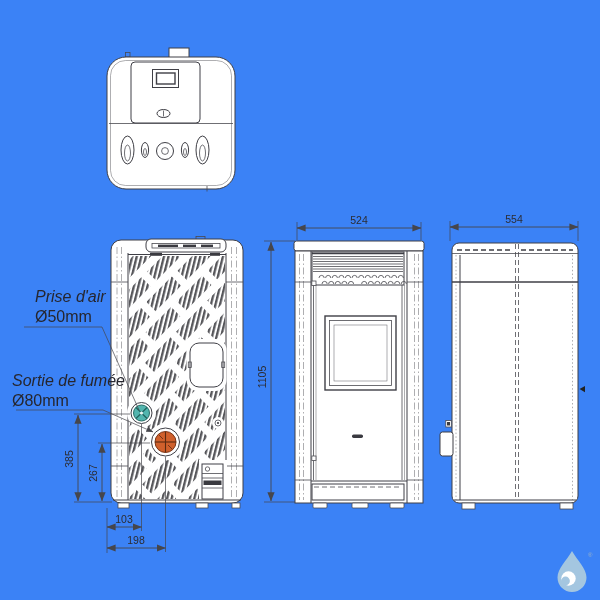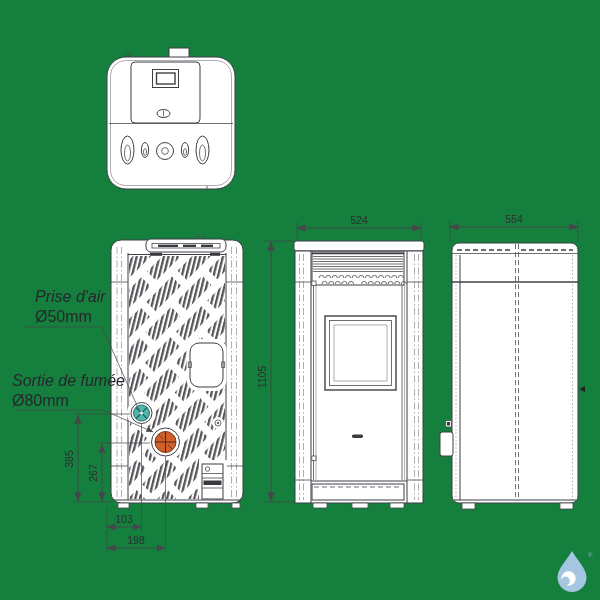--- a/index.html
+++ b/index.html
@@ -1,16 +1,16 @@
 <!DOCTYPE html>
 <html><head>
 <meta charset="utf-8">
 <style>
   html,body{margin:0;padding:0;background:#fff;}
-  .stage{position:relative;width:600px;height:600px;background:#15803d;overflow:hidden;
+  .stage{position:relative;width:600px;height:600px;background:#3b82f6;overflow:hidden;
          font-family:"Liberation Sans",sans-serif;}
   svg{display:block;}
   .s1{fill:none;stroke:#3f3f46;stroke-width:1;}
   .s12{fill:none;stroke:#3f3f46;stroke-width:1.4;}
   .s08{fill:none;stroke:#4a4a50;stroke-width:.8;}
   .s06{fill:none;stroke:#6a6a70;stroke-width:.55;}
   .wfill{fill:#ffffff;}
   .dsh{stroke-dasharray:5 3;}
   .cl{stroke-dasharray:7 2.5 1.5 2.5;}
   .dot{stroke-dasharray:1.5 2.2;}

